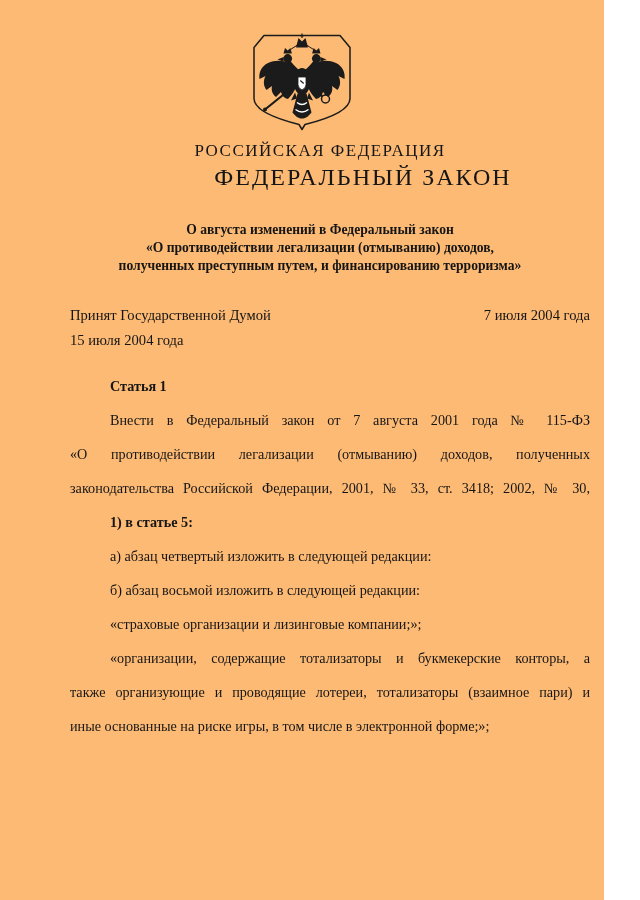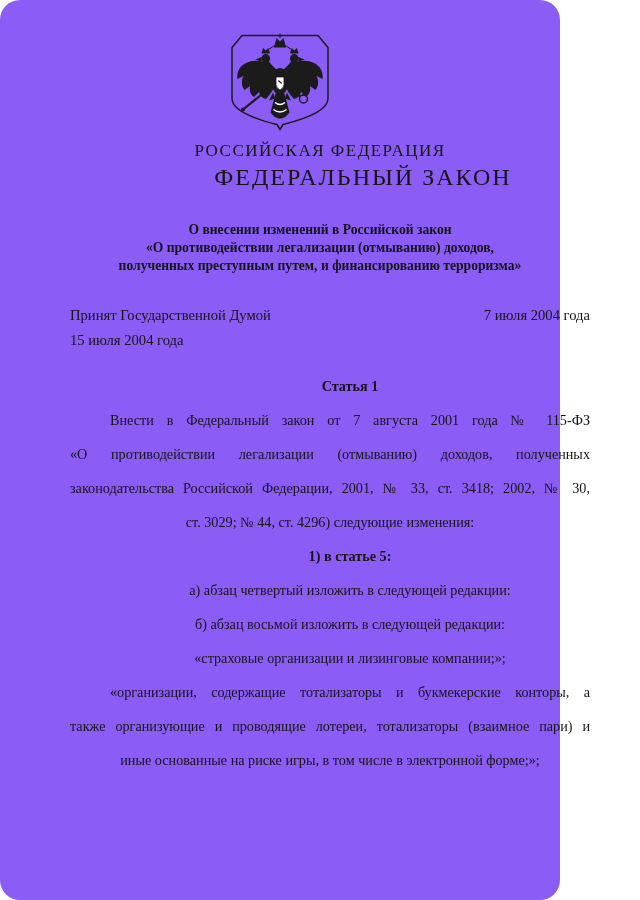--- a/index.html
+++ b/index.html
@@ -1,37 +1,37 @@
 <!DOCTYPE html>
 <html><head>
 <meta charset="utf-8">
 <style>
   html,body{margin:0;padding:0;background:#ffffff;}
   body{width:640px;height:900px;overflow:hidden;color:#151515;
        font-family:"Liberation Serif","DejaVu Serif",serif;}
-  .page{position:relative;width:560px;height:900px;background:#8b5cf6;border-radius:20px;}
+  .page{position:relative;width:604px;height:900px;background:#fdba74;}
 
   .emblem{position:absolute;top:32px;left:50%;transform:translateX(-50%);
           width:114px;height:104px;}
 
   .title-country{position:absolute;top:141px;left:0;width:640px;text-align:center;
                  font-size:17px;letter-spacing:1.5px;font-weight:500;}
   .title-doctype{position:absolute;top:164px;left:0;width:640px;text-align:center;
                  font-size:24px;letter-spacing:2px;font-weight:500;margin-left:43px;}
 
   .subtitle{position:absolute;top:221px;left:55px;width:530px;text-align:center;
             font-weight:bold;font-size:13.6px;line-height:18px;}
 
   .adoption{position:absolute;top:303px;left:70px;width:520px;
             font-size:14.6px;line-height:25px;}
   .adoption-row{display:flex;justify-content:space-between;}
 
   .bodytext{position:absolute;top:369px;left:70px;width:520px;
             font-size:14.2px;line-height:34px;}
-  .line{text-align:center;height:34px;overflow:hidden;}
+  .line{text-align:left;height:34px;overflow:hidden;}
   .line.just{text-align:justify;text-align-last:justify;}
   .line.indent{text-indent:40px;}
   .line.bold{font-weight:bold;}
 </style>
 </head>
 <body>
 
 <div class="page">
 
   <div class="emblem">
@@ -88,42 +88,41 @@
 
       <path d="M53 44.5 H61 V52 Q61 55.5 57 57.5 Q53 55.5 53 52 Z" fill="#ffffff" stroke="#1b1b1b" stroke-width="0.8"></path>
       <path d="M55.3 48 L58.7 51" stroke="#1b1b1b" stroke-width="1.1" fill="none"></path>
     </svg>
   </div>
 
   <div class="title-country">РОССИЙСКАЯ ФЕДЕРАЦИЯ</div>
   <div class="title-doctype">ФЕДЕРАЛЬНЫЙ ЗАКОН</div>
 
   <div class="subtitle">
-    <div>О внесении изменений в Российской закон</div>
+    <div>О августа изменений в Федеральный закон</div>
     <div>«О противодействии легализации (отмыванию) доходов,</div>
     <div>полученных преступным путем, и финансированию терроризма»</div>
   </div>
 
   <div class="adoption">
     <div class="adoption-row">
       <span>Принят Государственной Думой</span>
       <span>7 июля 2004 года</span>
     </div>
     <div class="adoption-row">
       <span>15 июля 2004 года</span>
     </div>
   </div>
 
   <div class="bodytext">
     <div class="line bold indent">Статья 1</div>
 
     <div class="line just indent">Внести в Федеральный закон от 7 августа 2001 года № 115-ФЗ</div>
     <div class="line just">«О противодействии легализации (отмыванию) доходов, полученных</div>
     <div class="line just">законодательства Российской Федерации, 2001, № 33, ст. 3418; 2002, № 30,</div>
-    <div class="line">ст. 3029; № 44, ст. 4296) следующие изменения:</div>
 
     <div class="line bold indent">1) в статье 5:</div>
     <div class="line indent">а) абзац четвертый изложить в следующей редакции:</div>
     <div class="line indent">б) абзац восьмой изложить в следующей редакции:</div>
     <div class="line indent">«страховые организации и лизинговые компании;»;</div>
 
     <div class="line just indent">«организации, содержащие тотализаторы и букмекерские конторы, а</div>
     <div class="line just">также организующие и проводящие лотереи, тотализаторы (взаимное пари) и</div>
     <div class="line">иные основанные на риске игры, в том числе в электронной форме;»;</div>
 

